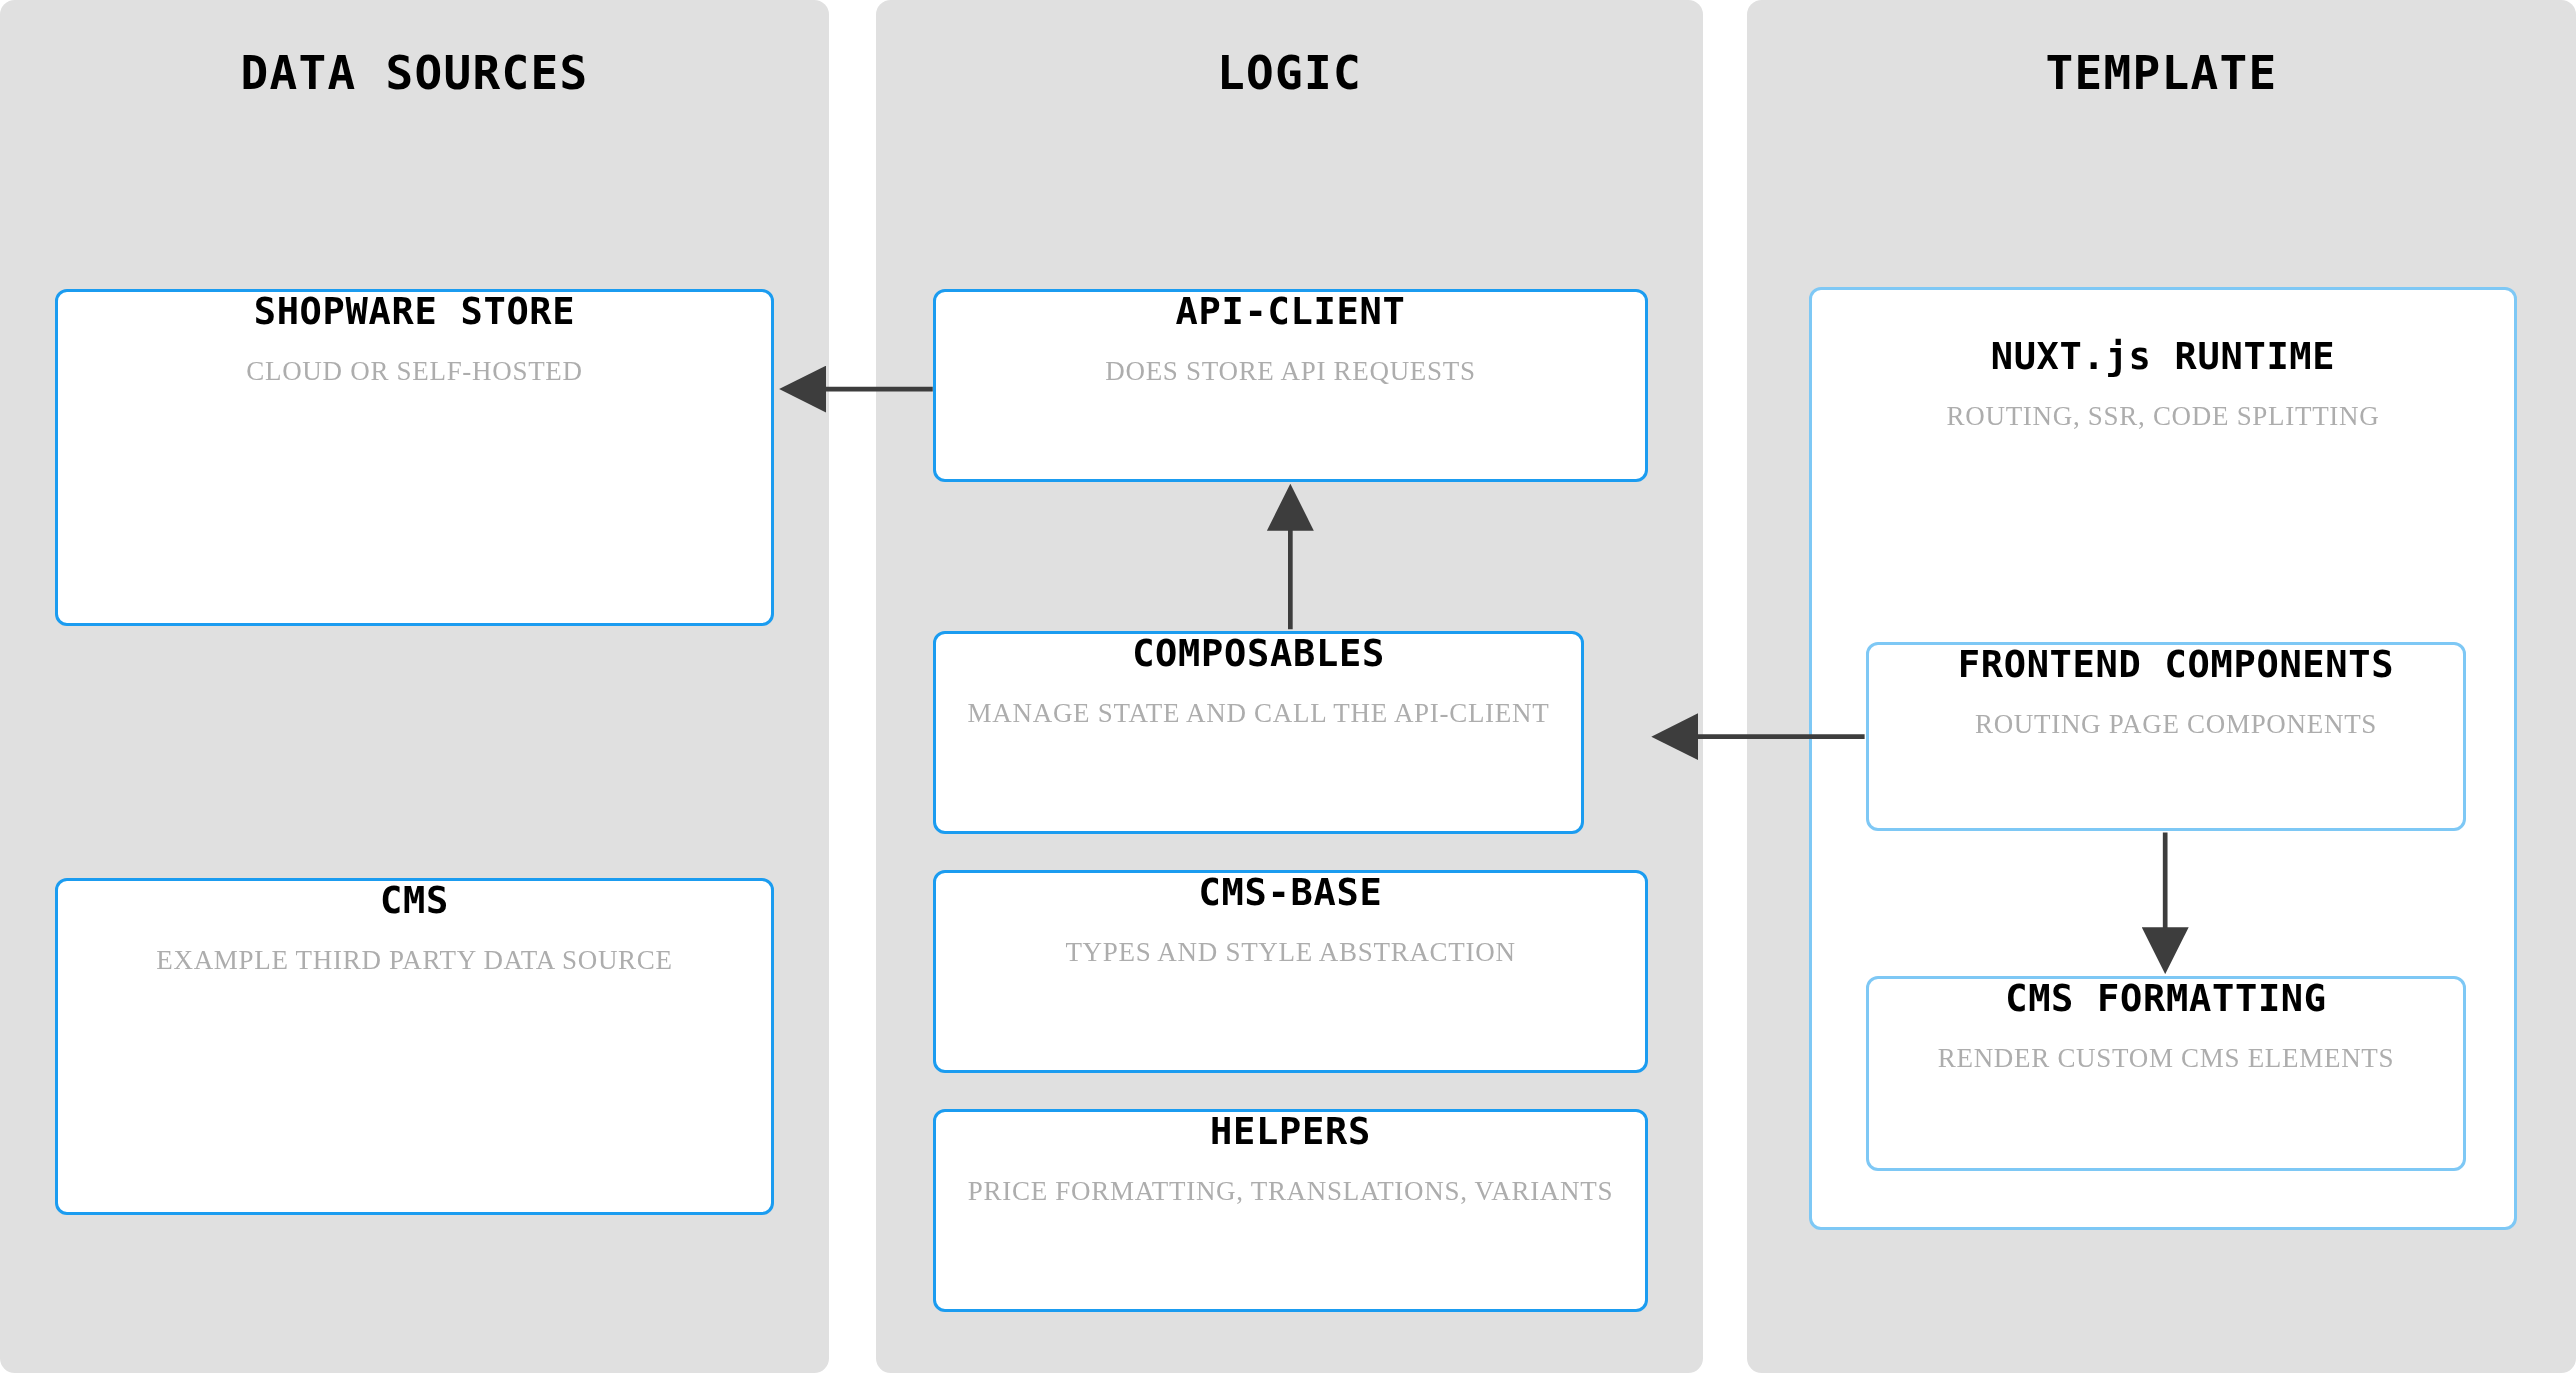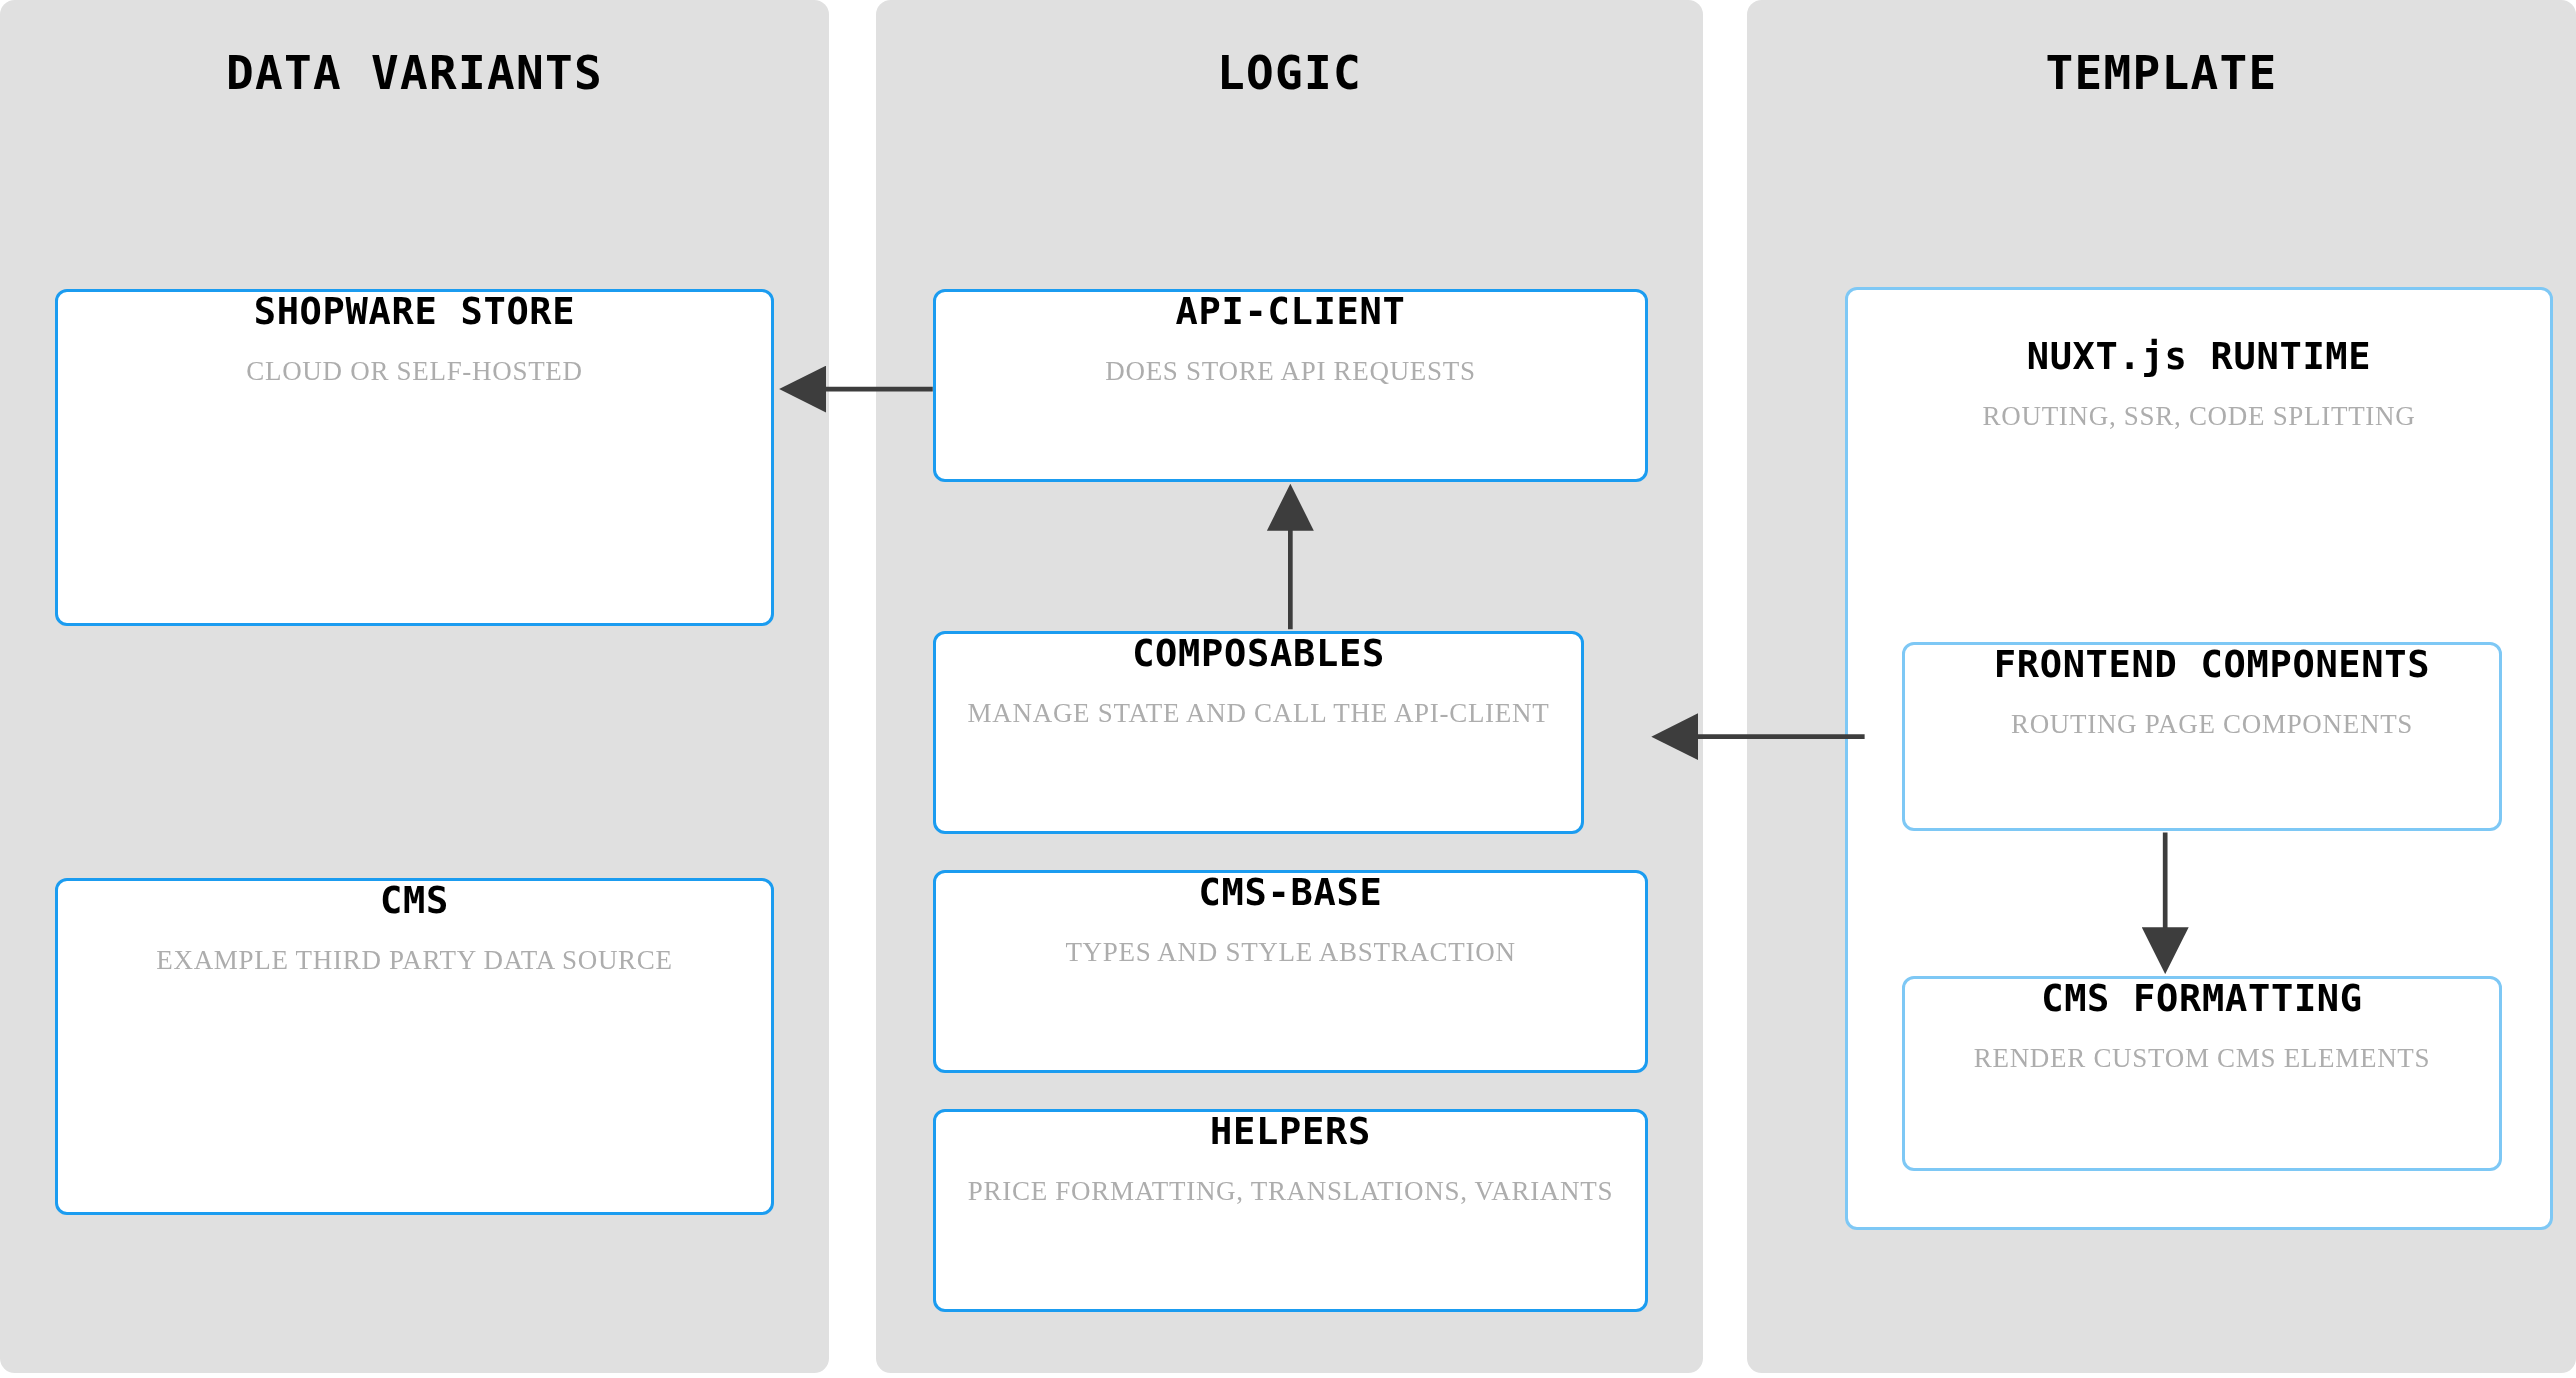--- a/index.html
+++ b/index.html
@@ -9,41 +9,41 @@
 
   .column{position:absolute;background:#e0e0e0;border-radius:14.8px;}
   .col-title{position:absolute;width:100%;text-align:center;
        font-size:46px;font-weight:700;color:#000;letter-spacing:1.3px;
        font-family:"DejaVu Sans Mono","Liberation Mono",monospace;}
 
   .node{position:absolute;background:#ffffff;border-radius:12px;
         box-sizing:border-box;display:flex;flex-direction:column;
         align-items:center;justify-content:flex-start;}
   .node.strong{border:3.4px solid #1b9cf0;}
-  .node.soft{border:3.4px solid #7ec8f5;margin-left:36px;}
+  .node.soft{border:3.4px solid #7ec8f5;}
   .node.container{display:block;}
 
   .n-title{font-size:37px;font-weight:700;color:#000;letter-spacing:0.7px;
         text-align:center;line-height:1.1;
         font-family:"DejaVu Sans Mono","Liberation Mono",monospace;}
   .n-sub{font-size:27px;font-weight:400;color:#adadad;letter-spacing:0.7px;
         text-align:center;line-height:1.1;margin-top:24px;
         font-family:Liberation Serif, serif;}
   .container .inner-head{position:absolute;left:0;right:0;top:47px;
         display:flex;flex-direction:column;align-items:center;}
 
   .arrows{position:absolute;inset:0;pointer-events:none;}
 </style>
 </head>
 <body>
 
 <div class="stage">
 
   <div class="column" style="left:0px;top:0px;width:829px;height:1373px;">
-    <div class="col-title" style="top:46px;">DATA VARIANTS</div>
+    <div class="col-title" style="top:46px;">DATA SOURCES</div>
   </div>
 
   <div class="node strong" style="left:55px;top:878px;width:719px;height:337px;">
     <div class="n-title">CMS</div>
     <div class="n-sub">EXAMPLE THIRD PARTY DATA SOURCE</div>
   </div>
 
   <div class="node strong" style="left:55px;top:289px;width:719px;height:337px;">
     <div class="n-title">SHOPWARE STORE</div>
     <div class="n-sub">CLOUD OR SELF-HOSTED</div>

